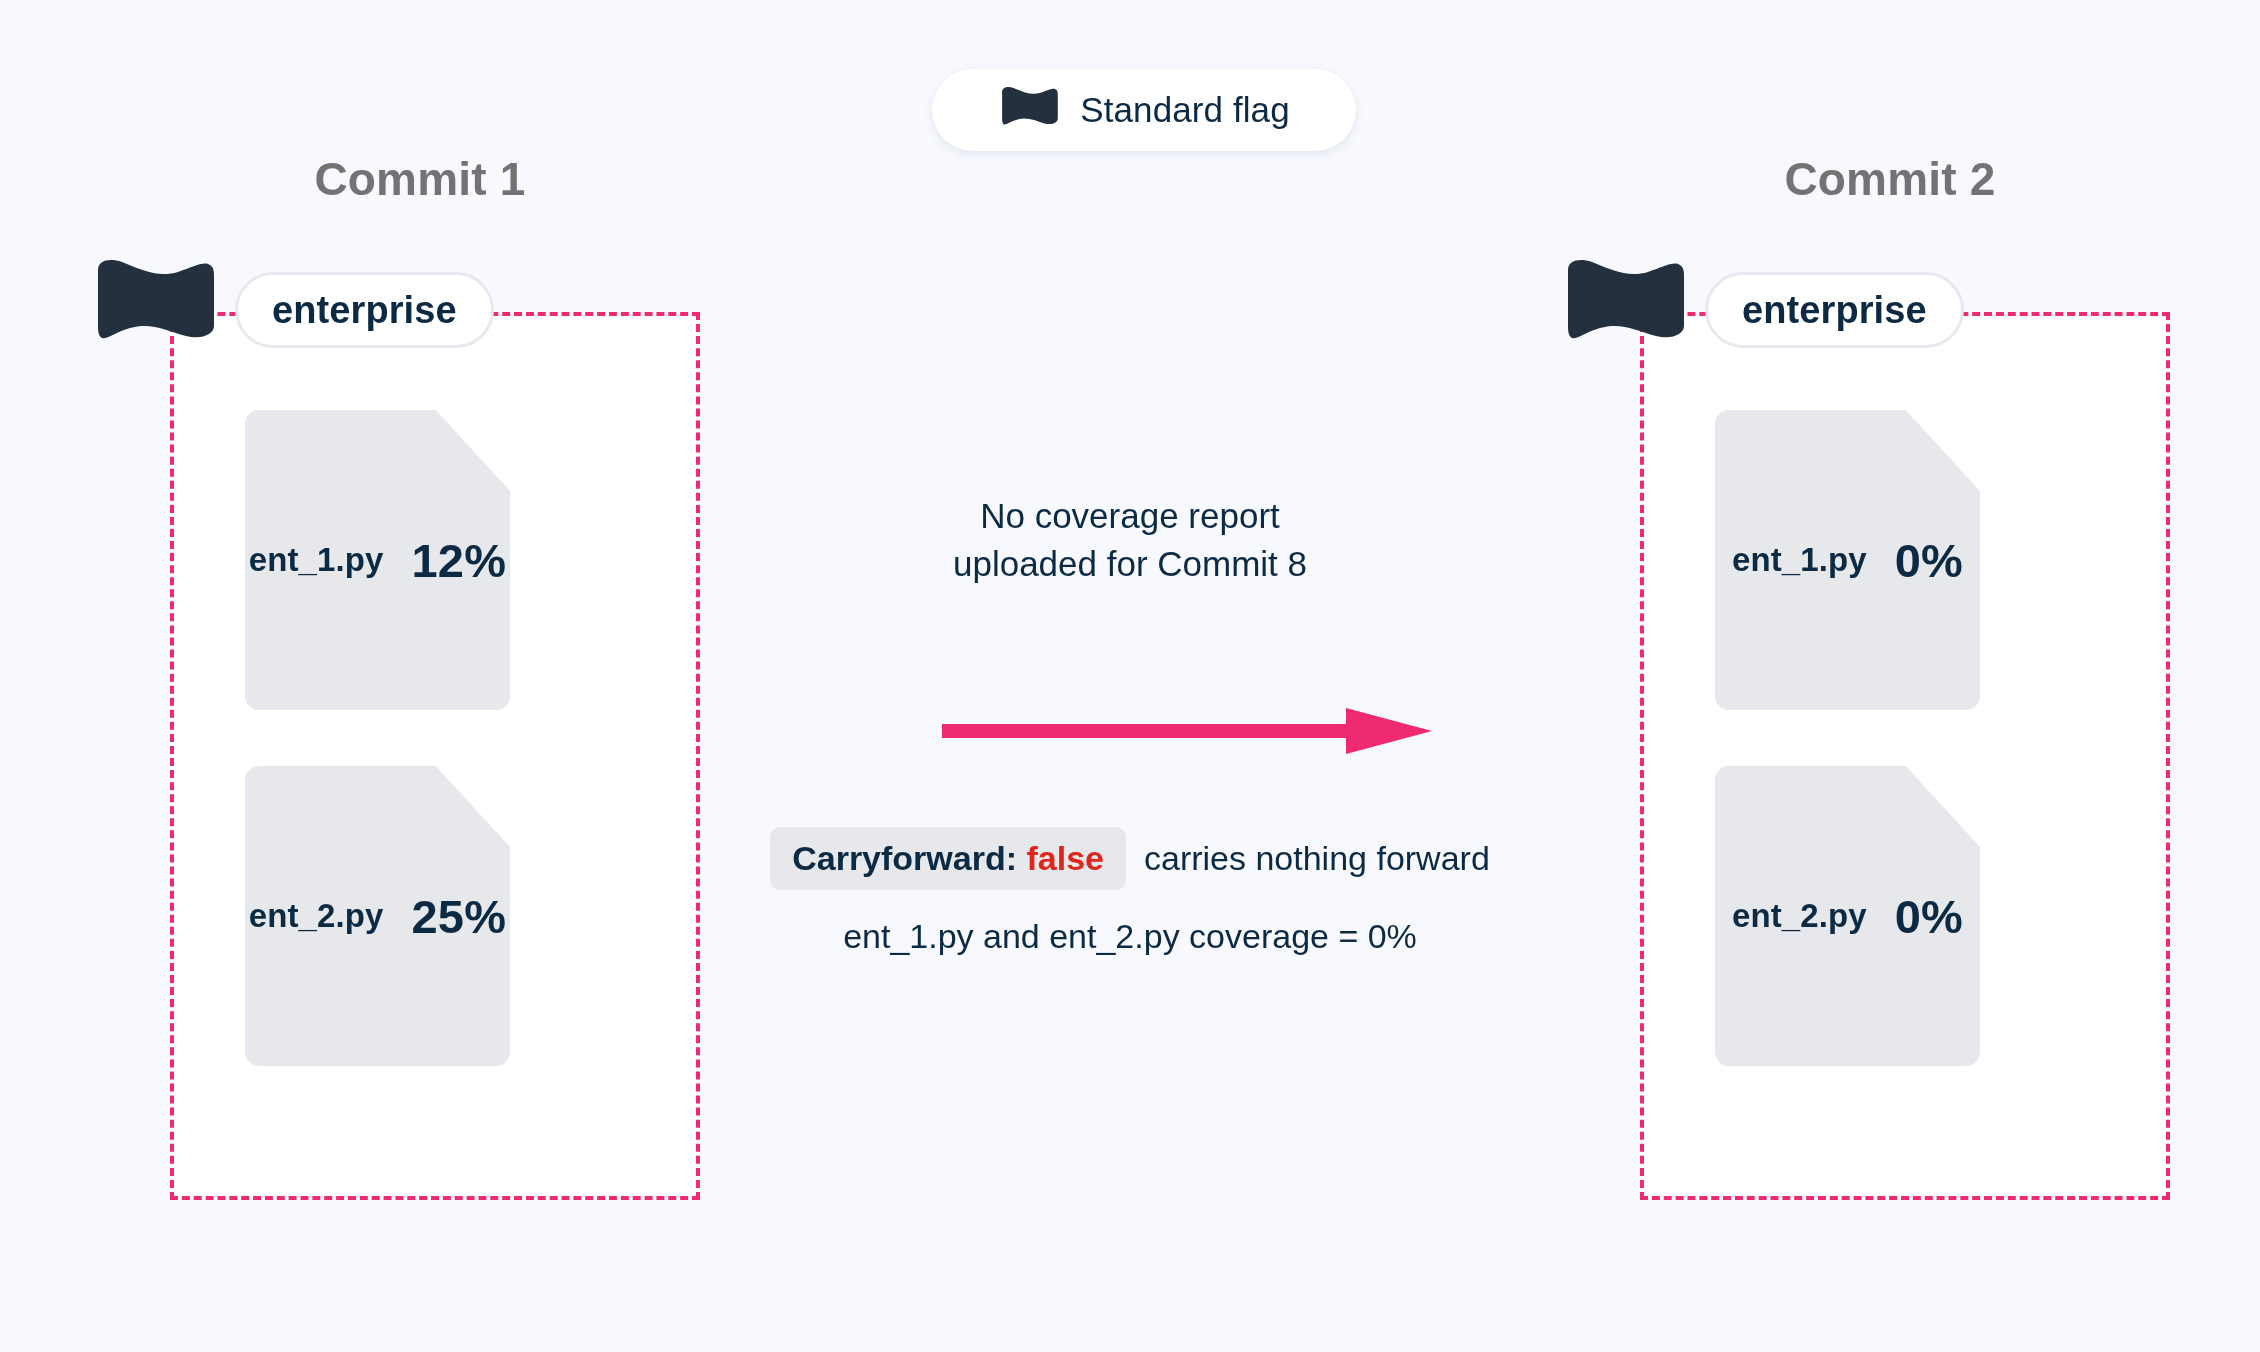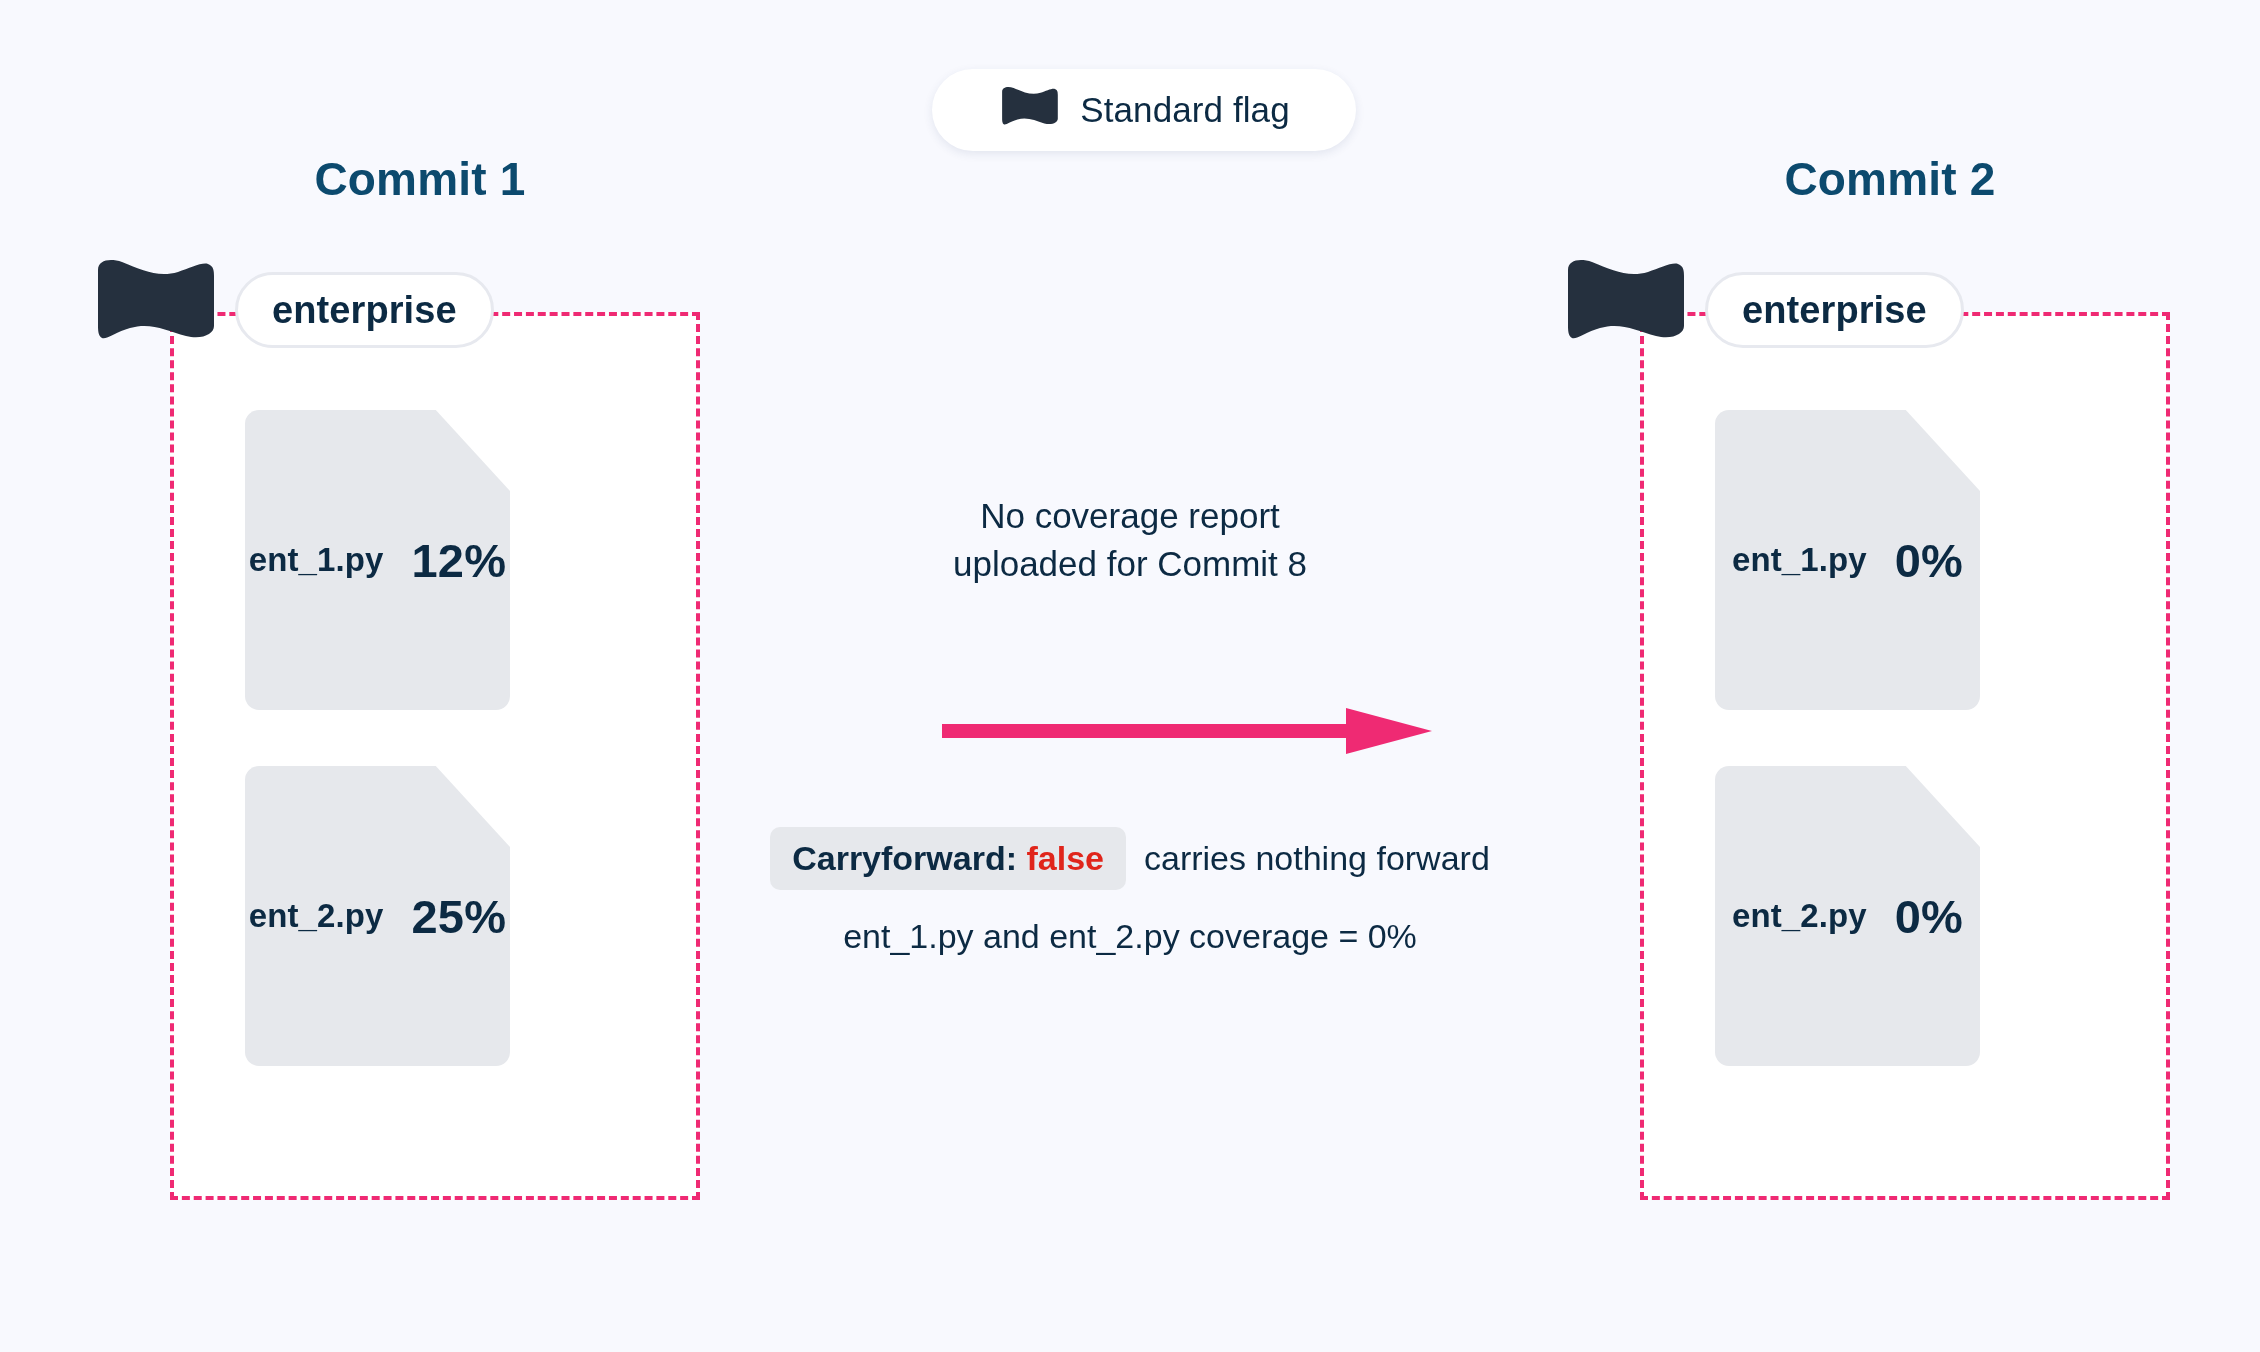--- a/index.html
+++ b/index.html
@@ -62,21 +62,21 @@
   .commit-col.right { left: 1530px; }
 
   .commit-title {
     position: absolute;
     top: 152px;
     width: 720px;
     text-align: center;
     font-size: 46px;
     font-weight: 700;
     letter-spacing: 0.2px;
-    color: #0c4a6e;
+    color: #737373;
   }
 
   
   .flag-box {
     position: absolute;
     left: 110px;
     top: 312px;
     width: 530px;
     height: 888px;
     background: #ffffff;

